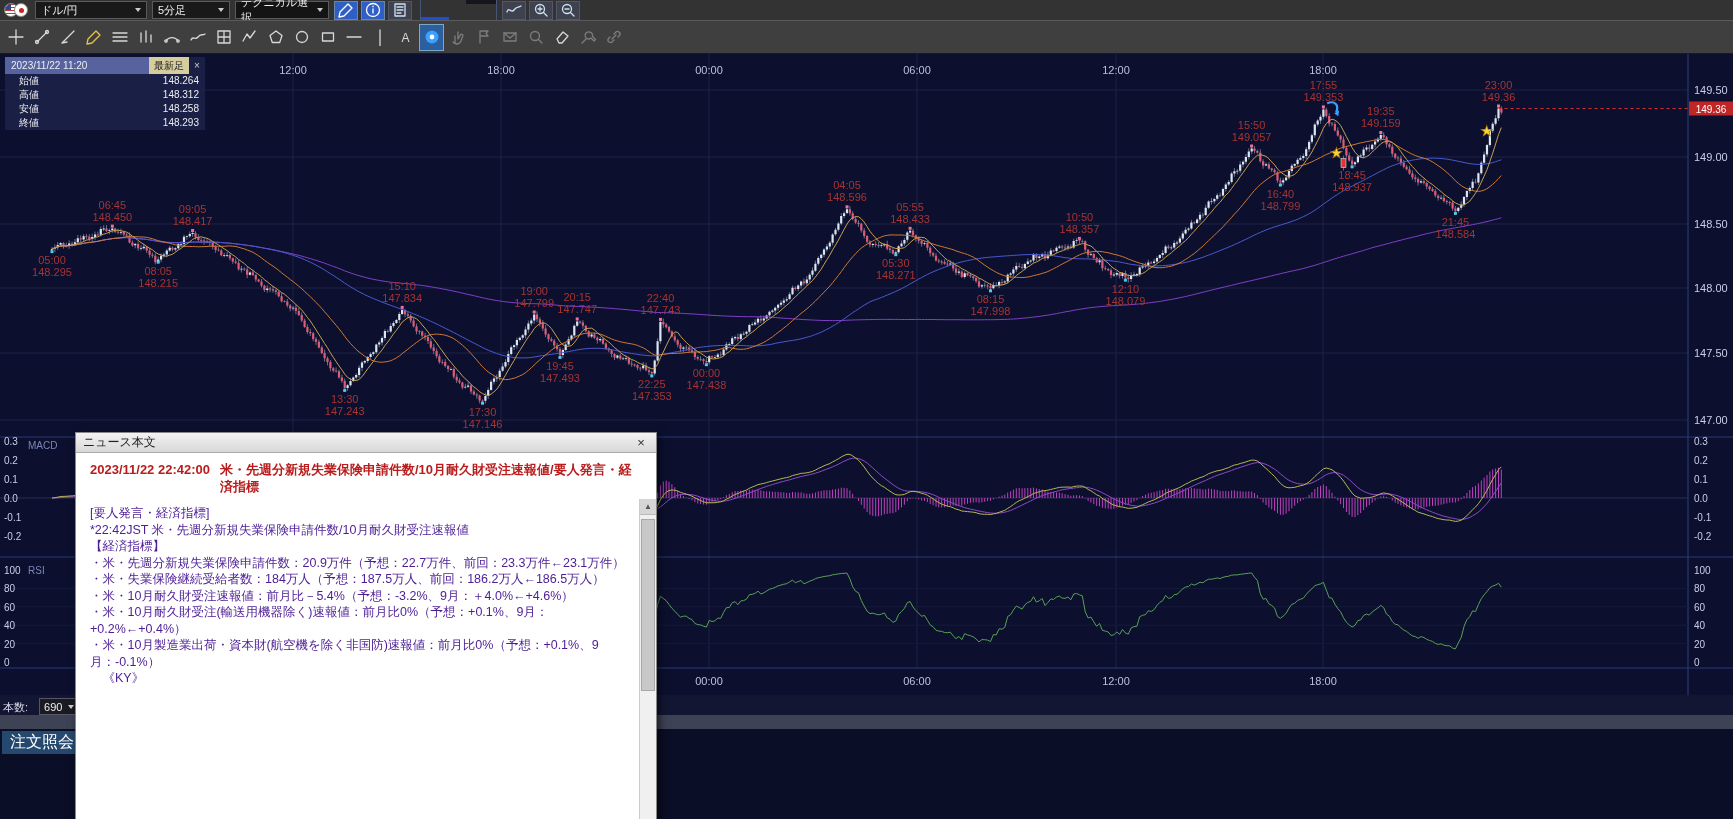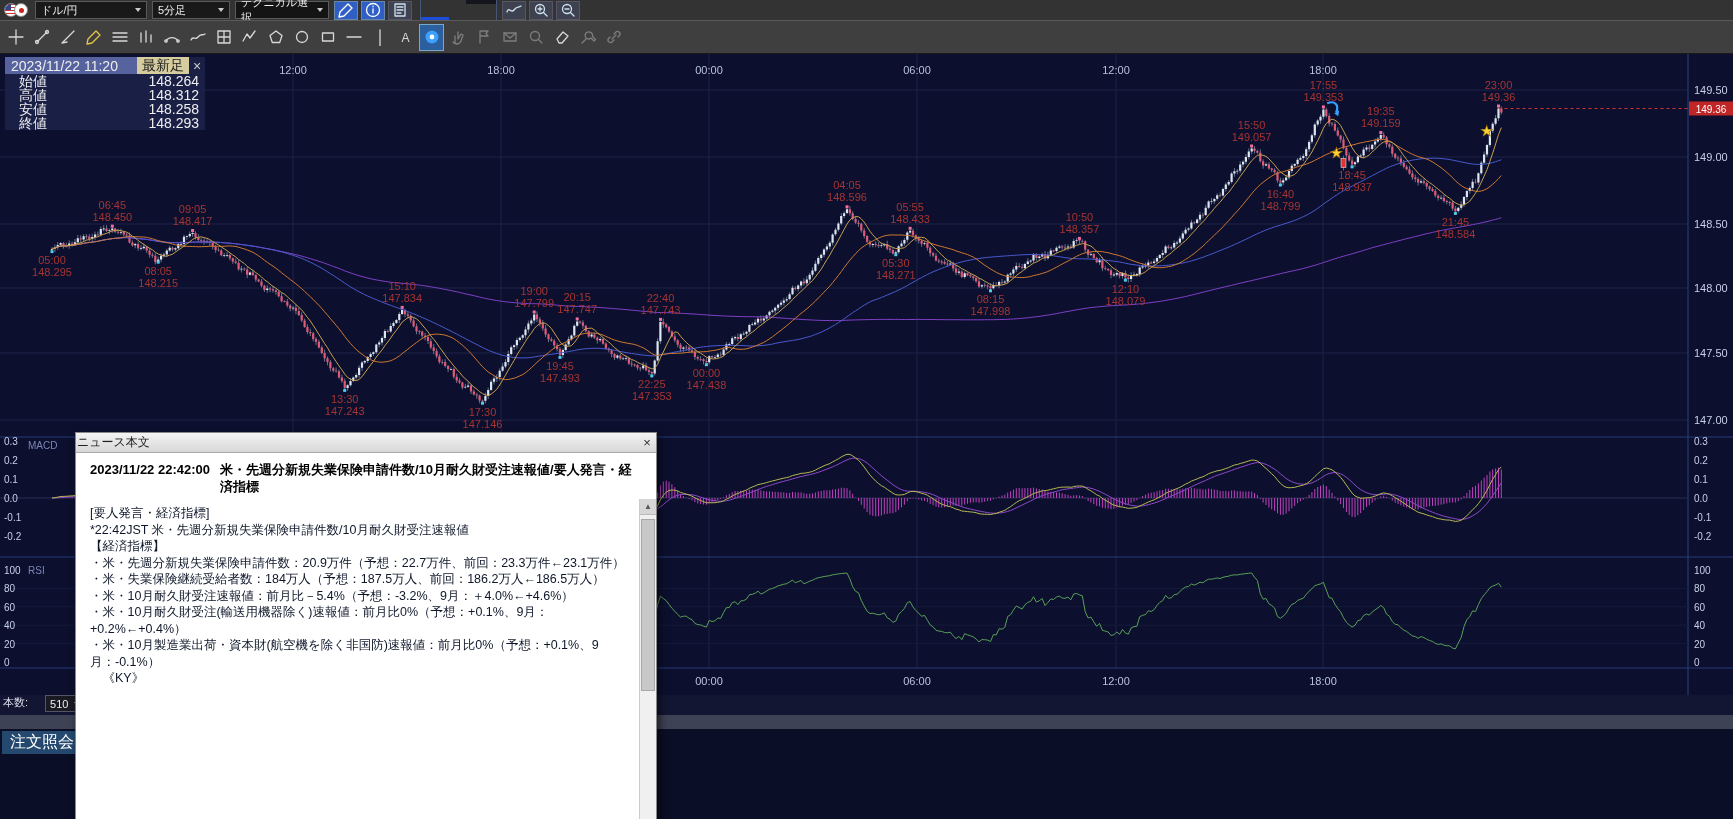--- a/index.html
+++ b/index.html
@@ -34,52 +34,52 @@
   .tool{width:23px;height:25px;display:flex;align-items:center;justify-content:center;color:#d8d8d8;
         background:transparent;border:1px solid transparent;}
   .tool.active{background:#2b5f9e;border-color:#7aa8cc;}
   .tool.disabled{color:#7d7d7d;}
   .tool.accent{color:#e6c44a;}
 
   
   #chart-svg{position:absolute;left:0;top:0;z-index:1;}
 
   
-  .ohlc{position:absolute;left:5px;top:57px;width:200px;background:rgba(28,33,74,0.88);font-size:14px;
+  .ohlc{position:absolute;left:5px;top:57px;width:200px;background:rgba(28,33,74,0.88);font-size:10px;
         color:#eee;z-index:4;}
   .ohlc-top{display:flex;height:17px;align-items:stretch;}
   .ohlc-date{background:#56639f;padding:0 6px;display:flex;align-items:center;flex:1;}
   .ohlc-badge{background:#d6cc9e;color:#222;padding:0 5px;display:flex;align-items:center;}
   .ohlc-close{width:16px;display:flex;align-items:center;justify-content:center;color:#ccc;}
   .ohlc-row{display:flex;justify-content:space-between;padding:0 6px 0 14px;height:14px;line-height:14px;}
 
   
   .bars-row{position:absolute;top:695px;left:0;right:0;height:20px;background:#121632;display:flex;
-            align-items:flex-start;gap:17px;padding:0 3px;z-index:2;color:#dde;font-size:11px;}
+            align-items:flex-end;gap:11px;padding:0 3px;z-index:2;color:#dde;font-size:11px;}
   .bars-box{height:15px;background:#1a1a22;border:1px solid #556;display:flex;align-items:center;
             padding:0 4px;color:#eee;}
   .mini-up{width:15px;height:15px;background:#2a2e44;border:1px solid #556;color:#bbc;font-size:8px;
            display:flex;align-items:center;justify-content:center;}
   .hscroll{position:absolute;top:715px;left:0;right:0;height:14px;background:#3d4254;z-index:2;}
   .status-row{position:absolute;top:729px;left:0;right:0;height:90px;background:#0a0e26;z-index:2;}
   .status-tab{display:inline-block;margin:2px 0 0 2px;padding:1px 8px;background:#24486e;color:#fff;
               font-size:16px;}
 
   
   .popup{position:absolute;left:75px;top:432px;width:580px;height:387px;background:#fff;
          border:1px solid #888;box-shadow:3px 3px 8px rgba(0,0,0,.55);z-index:10;display:flex;
          flex-direction:column;}
   .popup-title{height:19px;background:linear-gradient(#f4f4f4,#d7d7d7);border-bottom:1px solid #aaa;
-               display:flex;align-items:center;padding:0 1px;font-size:12px;color:#222;flex:0 0 auto;}
+               display:flex;align-items:center;padding:0 7px;font-size:12px;color:#222;flex:0 0 auto;}
   .popup-close{margin-left:auto;color:#333;font-size:13px;width:16px;text-align:center;}
-  .popup-head{padding:8px 22px 2px 14px;font-weight:bold;font-size:13px;color:#000000;display:flex;
+  .popup-head{padding:8px 22px 2px 14px;font-weight:bold;font-size:13px;color:#b91c1c;display:flex;
               line-height:17px;flex:0 0 auto;}
   .popup-head .hd-date{white-space:nowrap;margin-right:10px;}
   .popup-body{position:relative;flex:1;padding:8px 26px 6px 14px;font-size:12.5px;line-height:16.5px;
-              color:#0f172a;white-space:pre-wrap;overflow:hidden;}
+              color:#4c1d95;white-space:pre-wrap;overflow:hidden;}
   .popup-sb{position:absolute;right:0;top:66px;bottom:0;width:16px;background:#f0f0f0;
             border-left:1px solid #ccc;z-index:11;}
   .sb-up{height:15px;background:#d6d6d6;border-bottom:1px solid #bbb;color:#555;font-size:8px;
          display:flex;align-items:center;justify-content:center;}
   .sb-thumb{position:absolute;left:1px;right:1px;top:20px;height:170px;background:#c8c8c8;border:1px solid #a8a8a8;}
 </style>
 </head>
 <body>
 
 <div id="app">
@@ -462,21 +462,21 @@
     </div>
     <div class="ohlc-row">
       <span>終値</span>
       <span>148.293</span>
     </div>
   </div>
 
   <div class="bars-row">
     <span>本数:</span>
     <div class="bars-box">
-      <span>510</span>
+      <span>690</span>
       <span class="caret"></span>
     </div>
     <div class="mini-up">▲</div>
   </div>
 
   <div class="hscroll"></div>
 
   <div class="status-row">
     <span class="status-tab">注文照会</span>
   </div>

